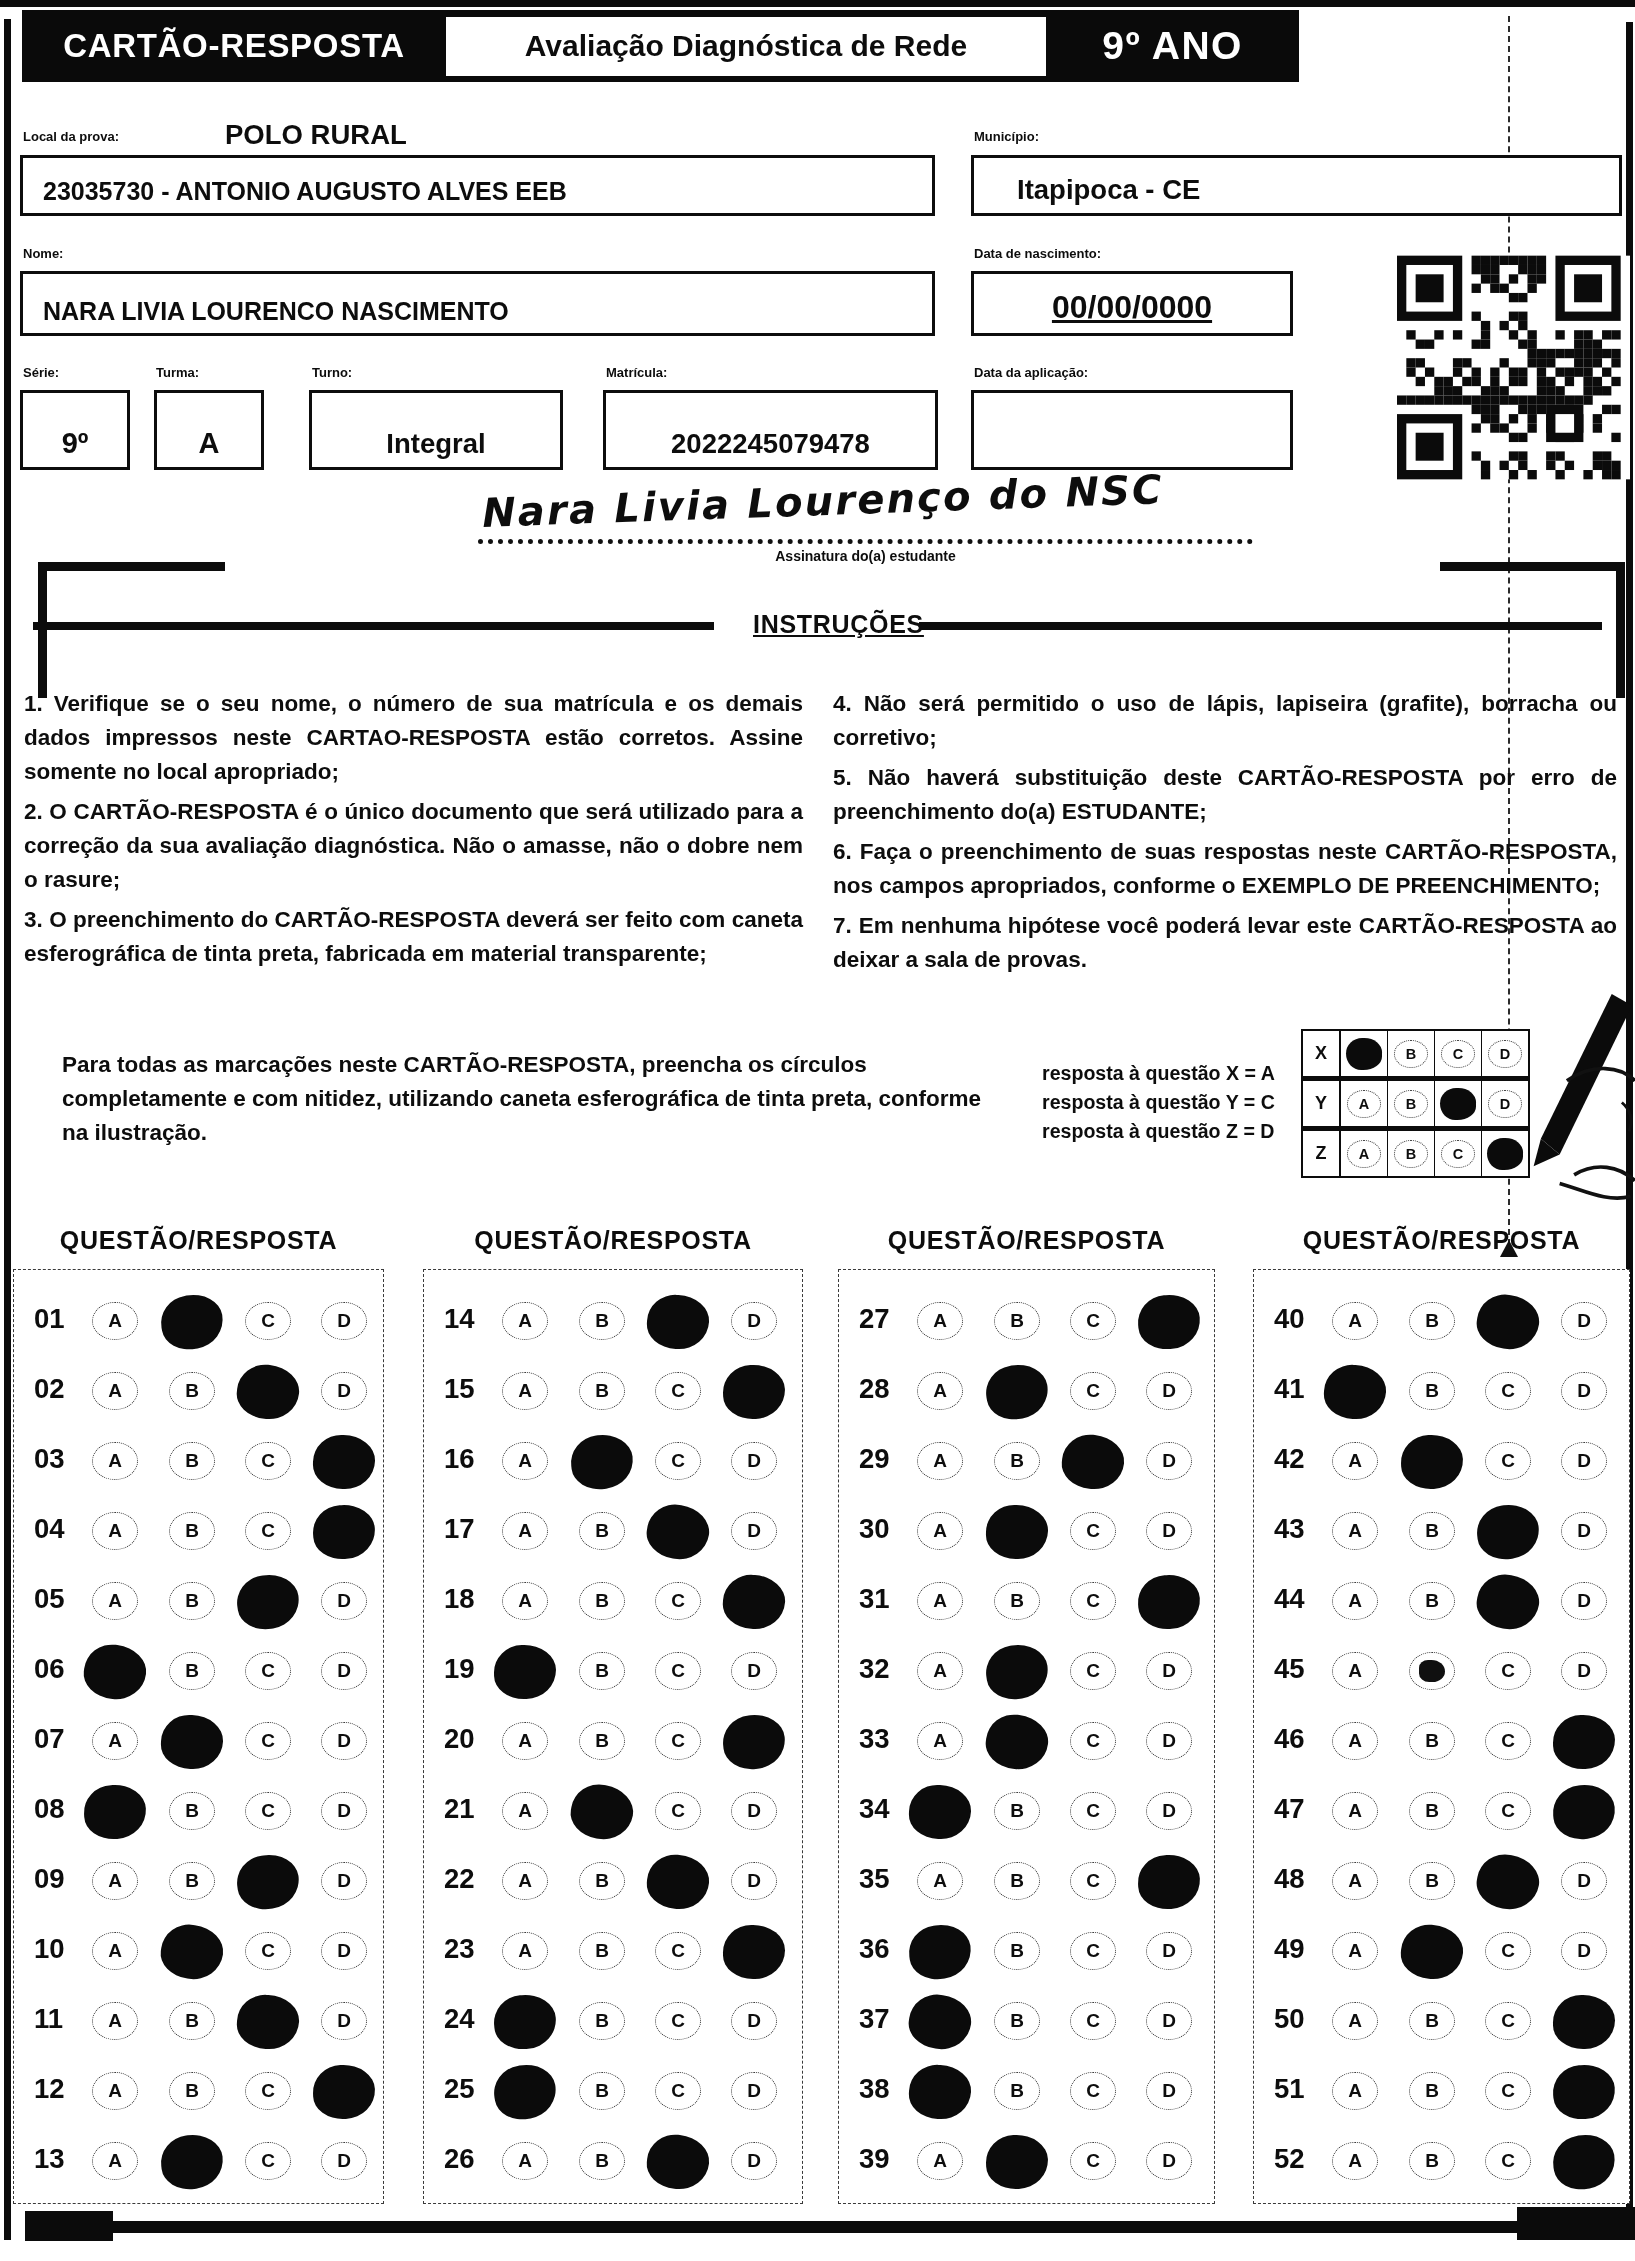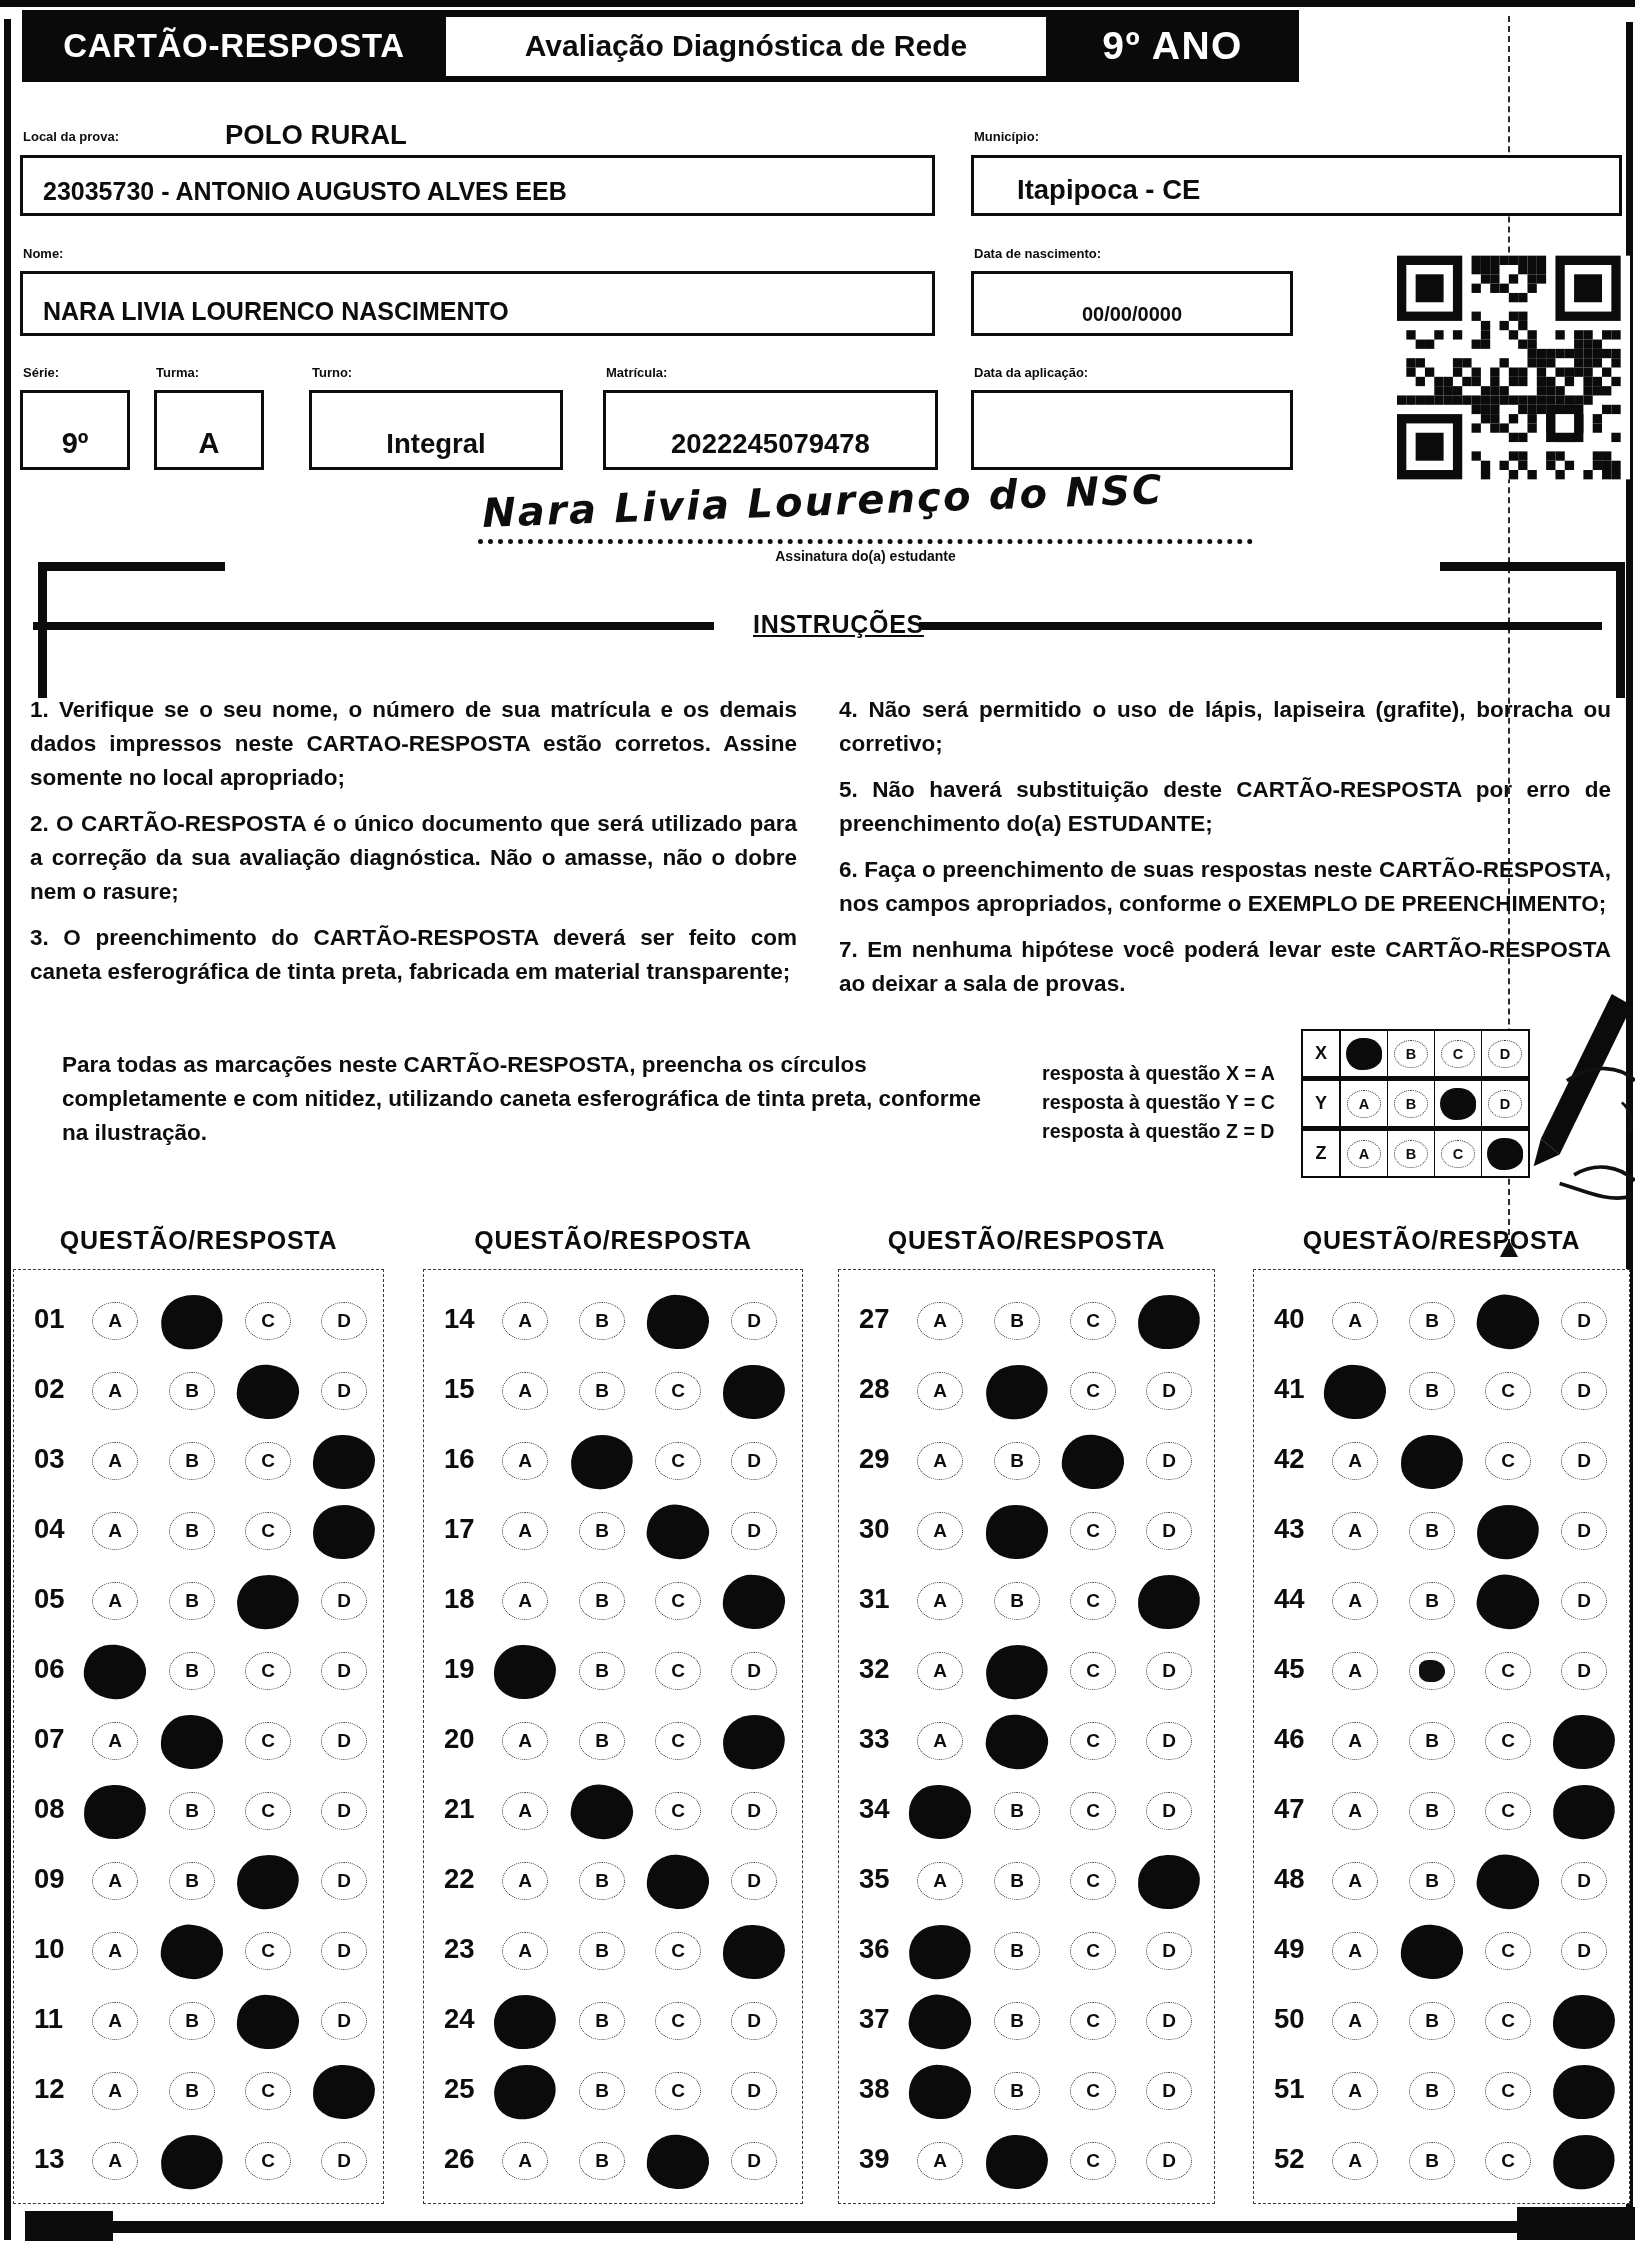--- a/index.html
+++ b/index.html
@@ -31,21 +31,21 @@
   .sig-script{position:absolute;font-family:"DejaVu Sans",sans-serif;font-style:italic;font-weight:700;
               font-size:40px;transform:rotate(-2deg);letter-spacing:2.2px;white-space:nowrap;}
   .sig-dots{position:absolute;border-bottom:5px dotted #111;}
   .sig-label{position:absolute;font-size:14px;font-weight:700;text-align:center;}
   
   .brk{position:absolute;background:#0c0c0c;}
   
   .instr-title{position:absolute;font-size:25px;font-weight:700;letter-spacing:0.7px;}
   .rule{position:absolute;height:8px;background:#0c0c0c;}
   .instr-col{position:absolute;font-size:22.5px;font-weight:700;line-height:34px;text-align:justify;}
-  .instr-col p{margin:12px;}
+  .instr-col p{margin:6px;}
   .fill-note{position:absolute;font-size:22.5px;font-weight:700;line-height:34px;}
   
   .legend-line{position:absolute;font-size:19.6px;font-weight:700;white-space:nowrap;}
   .ex-grid{position:absolute;border:2.9px solid #0c0c0c;background:#fff;}
   .ex-row{display:flex;border-bottom:5px solid #0c0c0c;}
   .ex-row:last-child{border-bottom:none;}
   .ex-lab{width:36px;height:45px;border-right:2.2px solid #0c0c0c;display:flex;align-items:center;justify-content:center;
           font-size:18px;font-weight:700;}
   .ex-cell{width:46px;height:45px;border-right:1.4px solid #0c0c0c;display:flex;align-items:center;justify-content:center;}
   .ex-cell:last-child{border-right:none;}
@@ -96,21 +96,21 @@
     <span class="val" style="padding-left:43px;font-size:27.5px;">Itapipoca - CE</span>
   </div>
 
   <span class="flabel" style="left:23px;top:246px;">Nome:</span>
   <div class="fbox" style="left:20px;top:271px;width:909px;height:59px;">
     <span class="val">NARA LIVIA LOURENCO NASCIMENTO</span>
   </div>
 
   <span class="flabel" style="left:974px;top:246px;">Data de nascimento:</span>
   <div class="fbox center" style="left:971px;top:271px;width:316px;height:59px;">
-    <span class="val" style="font-size:20px;">00/00/0000</span>
+    <span class="val" style="font-size:32px;text-decoration:underline;">00/00/0000</span>
   </div>
 
   <svg class="abs" id="qr" style="left:1397px;top:255px;" width="233" height="225" viewBox="0 0 25 24">
       <rect x="0" y="0" width="25" height="24" fill="#ffffff"></rect>
       <rect x="8" y="0" width="1" height="1" fill="#0b0b0b"></rect>
       <rect x="9" y="0" width="1" height="1" fill="#0b0b0b"></rect>
       <rect x="10" y="0" width="1" height="1" fill="#0b0b0b"></rect>
       <rect x="11" y="0" width="1" height="1" fill="#0b0b0b"></rect>
       <rect x="12" y="0" width="1" height="1" fill="#0b0b0b"></rect>
       <rect x="13" y="0" width="1" height="1" fill="#0b0b0b"></rect>

